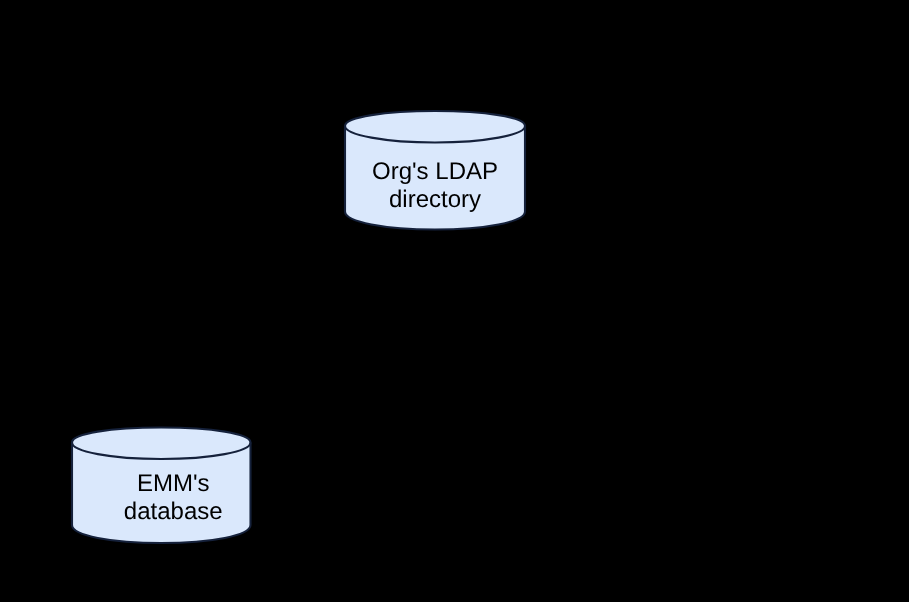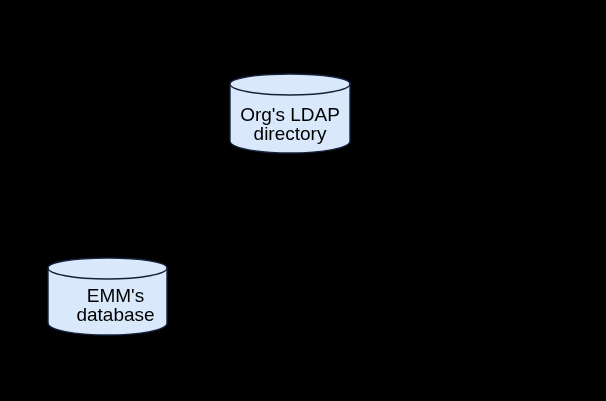--- a/index.html
+++ b/index.html
@@ -30,40 +30,40 @@
     left: 0;
     overflow: visible;
   }
   .cyl-label {
     position: absolute;
     left: 0;
     width: 100%;
     text-align: center;
     color: #000000;
     font-family: "Liberation Sans", sans-serif;
-    font-size: 19px;
+    font-size: 16px;
     line-height: 19px;
     white-space: pre-line;
     pointer-events: none;
     -webkit-font-smoothing: antialiased;
   }
   
   #cyl-ldap {
     left: 229px;
     top: 73px;
     width: 122px;
     height: 81px;
   }
   #cyl-ldap .cyl-label {
     top: 32px;
   }
   
   #cyl-emm {
     left: 47px;
-    top: 257px;
+    top: 284px;
     width: 121px;
     height: 79px;
   }
   #cyl-emm .cyl-label {
     top: 29px;
     left: 8px;
   }
   
   #cyl-google {
     left: 412px;

